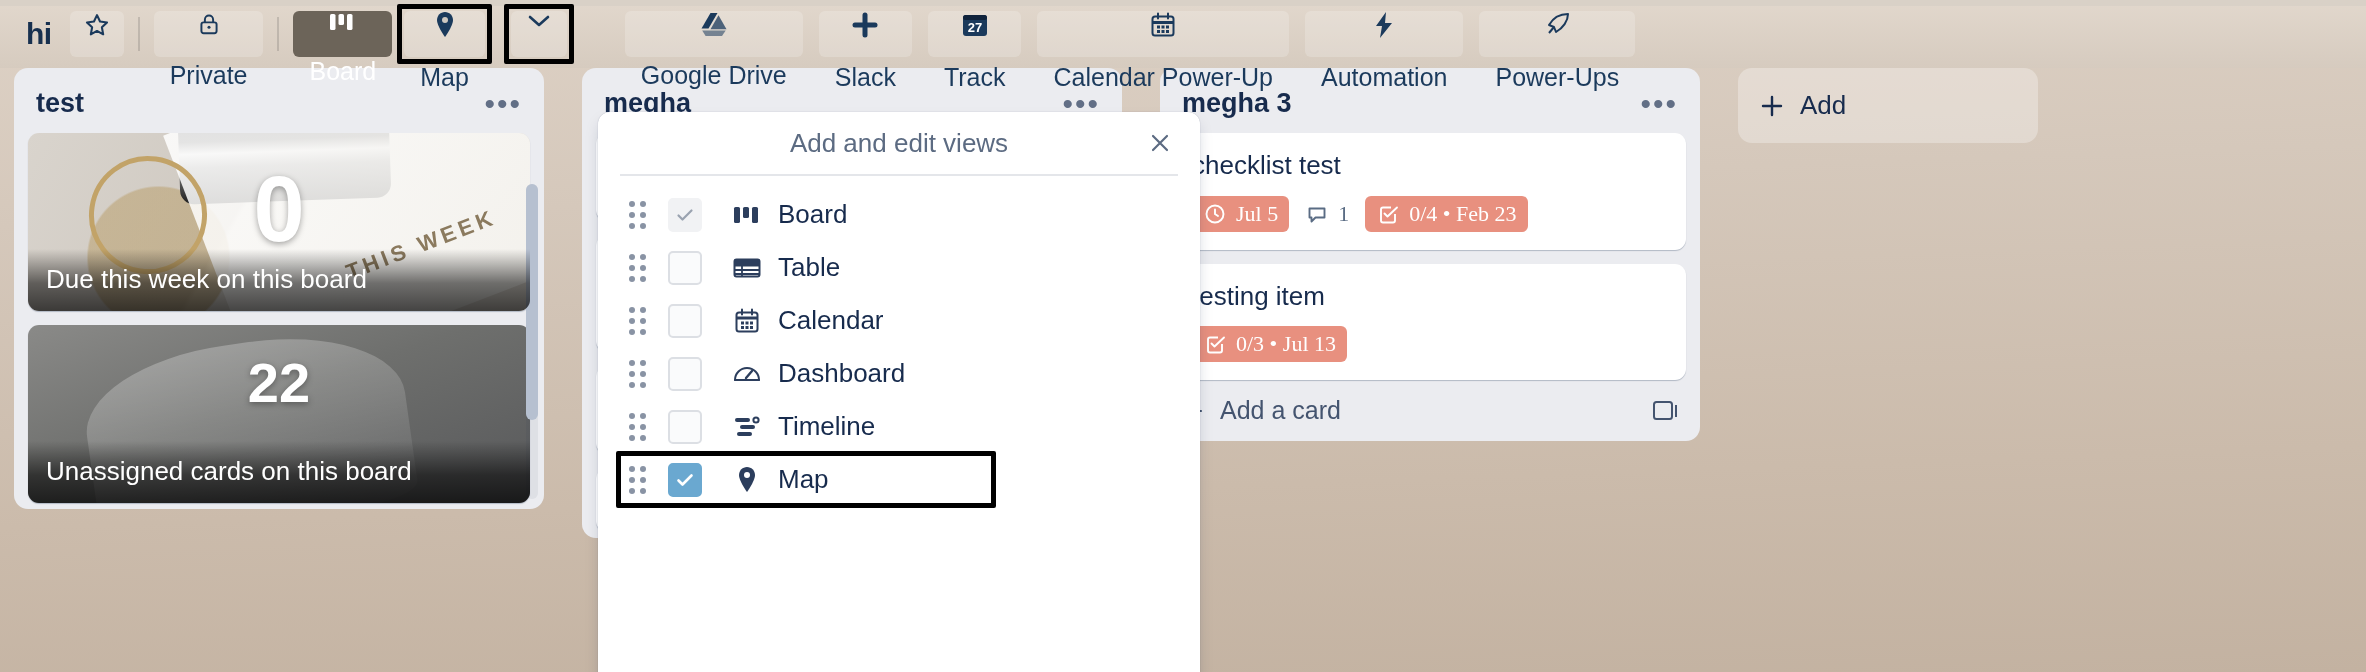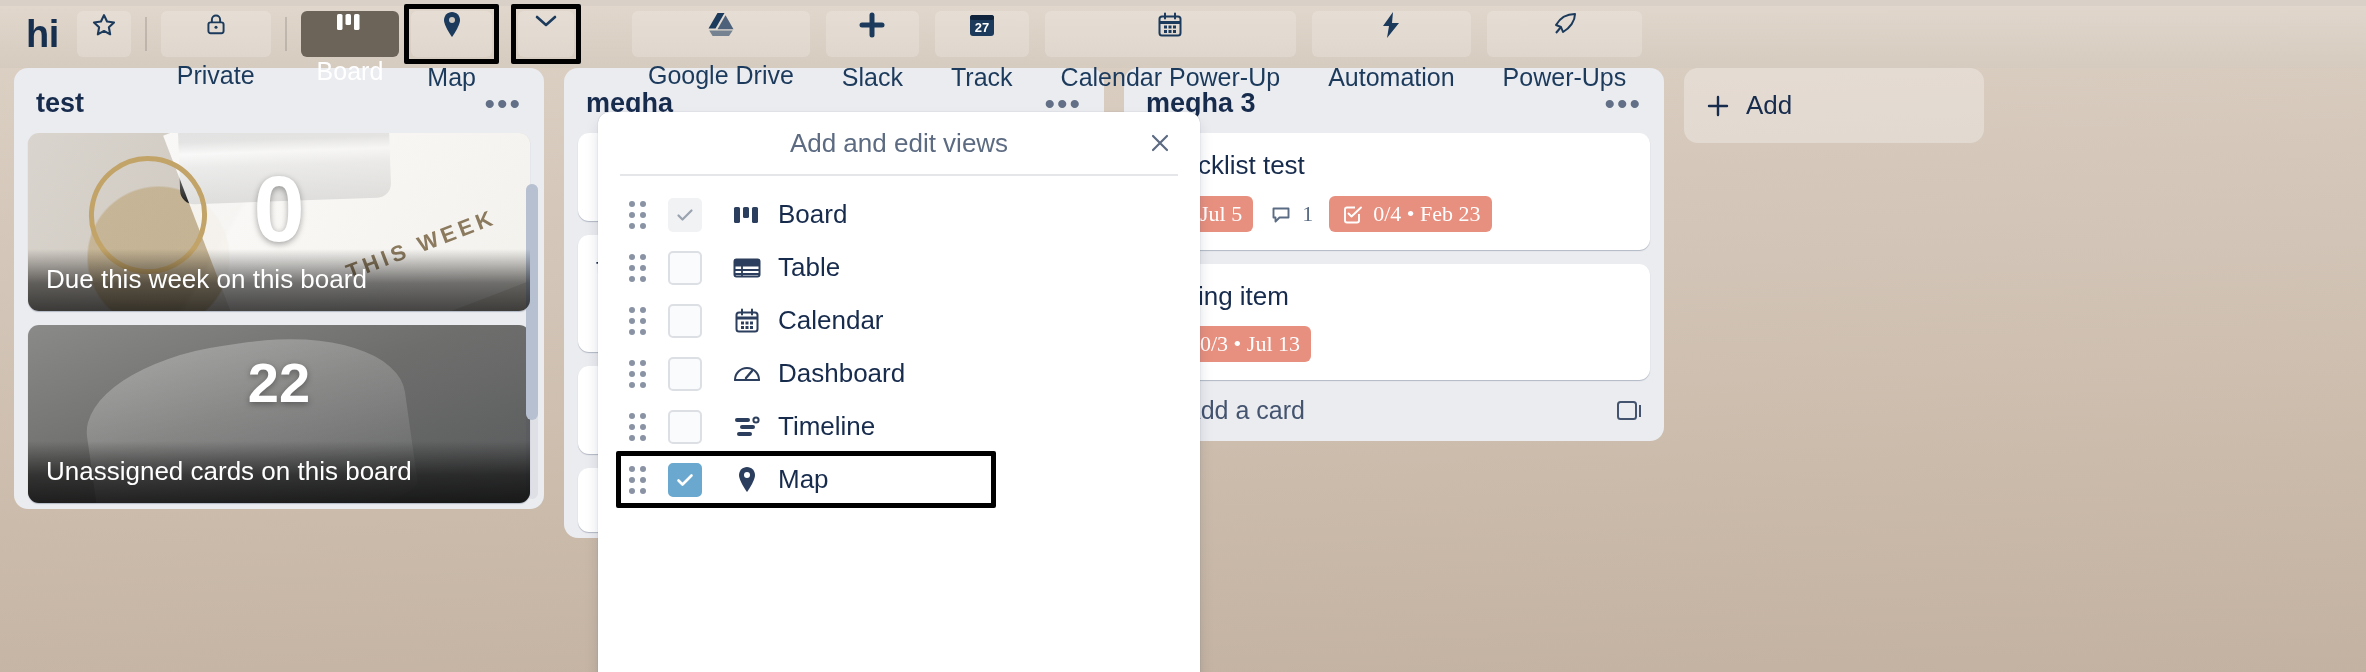--- a/index.html
+++ b/index.html
@@ -25,21 +25,21 @@
     display: flex; align-items: center;
     padding: 0 12px;
     gap: 0px;
     z-index: 40;
   }
   .topbar::before{
     content:""; position:absolute; left:0; right:0; top:0; height:6px;
     background:#d9d1c7;
   }
   .tb-logo {
-    color: #17304f; font-weight: bold; font-size: 38px;
+    color: #17304f; font-weight: bold; font-size: 30px;
     padding: 0 18px 0 14px; letter-spacing: -0.5px;
   }
   .tb-btn {
     display: flex; align-items: center; gap: 24px;
     height: 46px; padding: 0 16px; border-radius: 6px;
     color: #1b3a5c; font-size: 25px;
     background: rgba(255,255,255,0.20);
     white-space: nowrap;
     cursor: pointer;
     flex-direction: column;
@@ -62,21 +62,21 @@
   }
   .hl::after {
     content: ""; position: absolute;
     left: -7px; top: -7px; right: -7px; bottom: -7px;
     border: 5px solid #000; border-radius: 2px; pointer-events: none;
   }
 
   
   .lists {
     position: absolute; top: 68px; left: 0; right: 0; bottom: 0;
-    display: flex; align-items: flex-start; gap: 20px;
+    display: flex; align-items: flex-start; gap: 38px;
     padding: 0px 0 0 14px;
   }
   .list {
     width: 500px; flex: 0 0 auto;
     background: #ebecf0;
     border-radius: 14px;
     padding: 0 0 6px 0;
     max-height: 604px;
     position: relative;
   }

